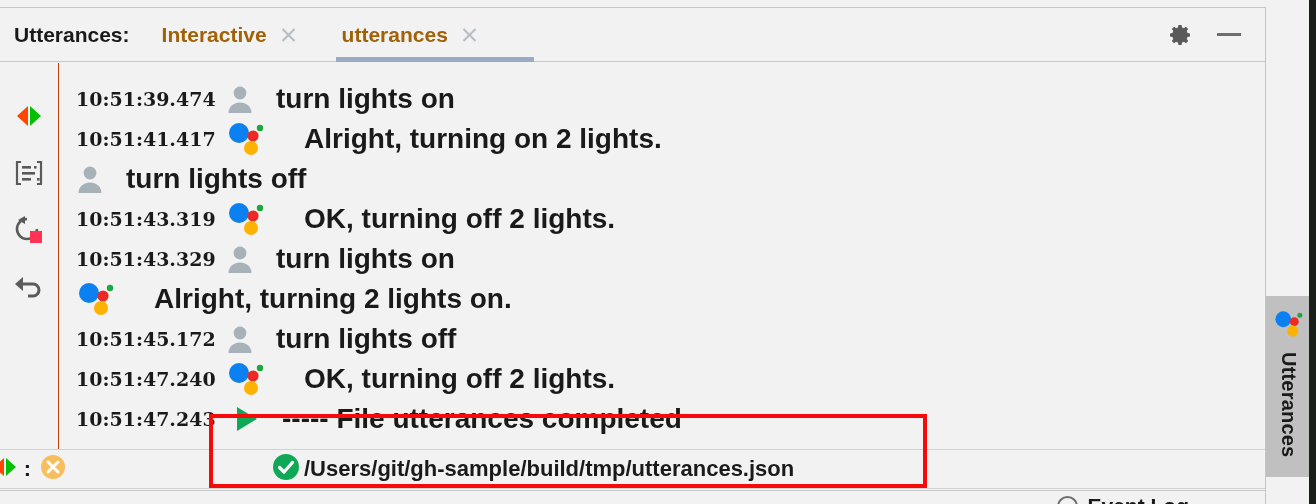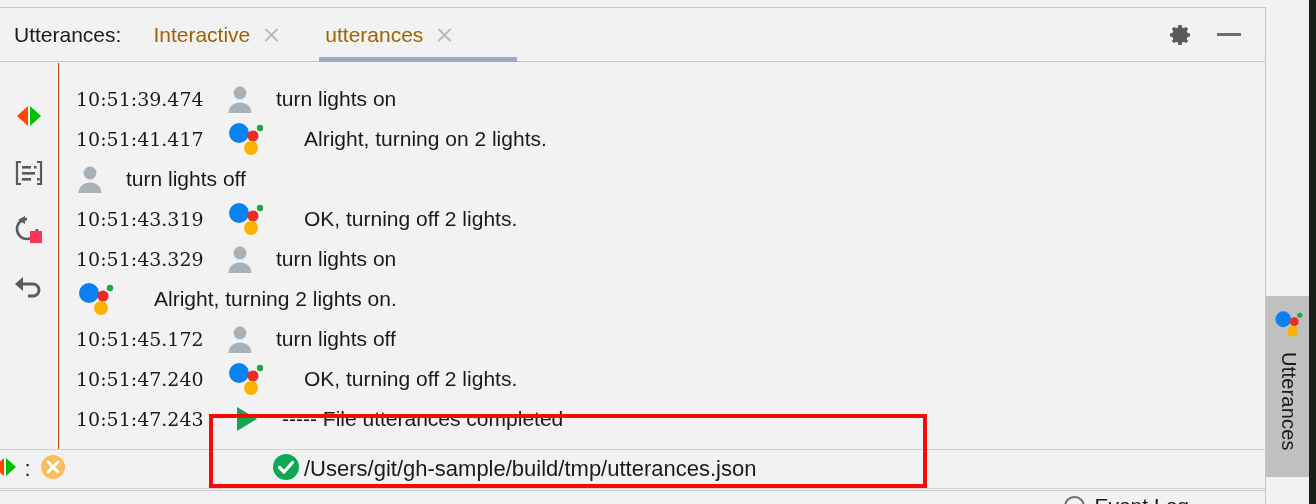--- a/index.html
+++ b/index.html
@@ -9,20 +9,21 @@
     background: #1b1f1a;
     font-family: "Liberation Sans", sans-serif;
   }
 
   #app {
     position: absolute;
     left: 0; top: 0;
     width: 1309px; height: 504px;
     background: #f2f2f2;
     overflow: hidden;
+    font-weight: bold;
   }
 
   
   .tabbar {
     position: absolute;
     left: 0; top: 7px;
     width: 1265px; height: 55px;
     background: #f2f2f2;
     border-top: 1px solid #c8c8c8;
     border-bottom: 1px solid #c8c8c8;
@@ -131,21 +132,21 @@
     white-space: nowrap;
   }
   .speaker {
     width: 38px;
     display: flex;
     justify-content: flex-start;
     align-items: center;
     flex: none;
   }
   .msg {
-    font-size: 21px;
+    font-size: 28px;
     color: #1a1a1a;
     white-space: nowrap;
     margin-left: 12px;
   }
   .msg.assistant { margin-left: 40px; }
 
   
   .statusrow {
     position: absolute;
     left: 0; top: 449px;

